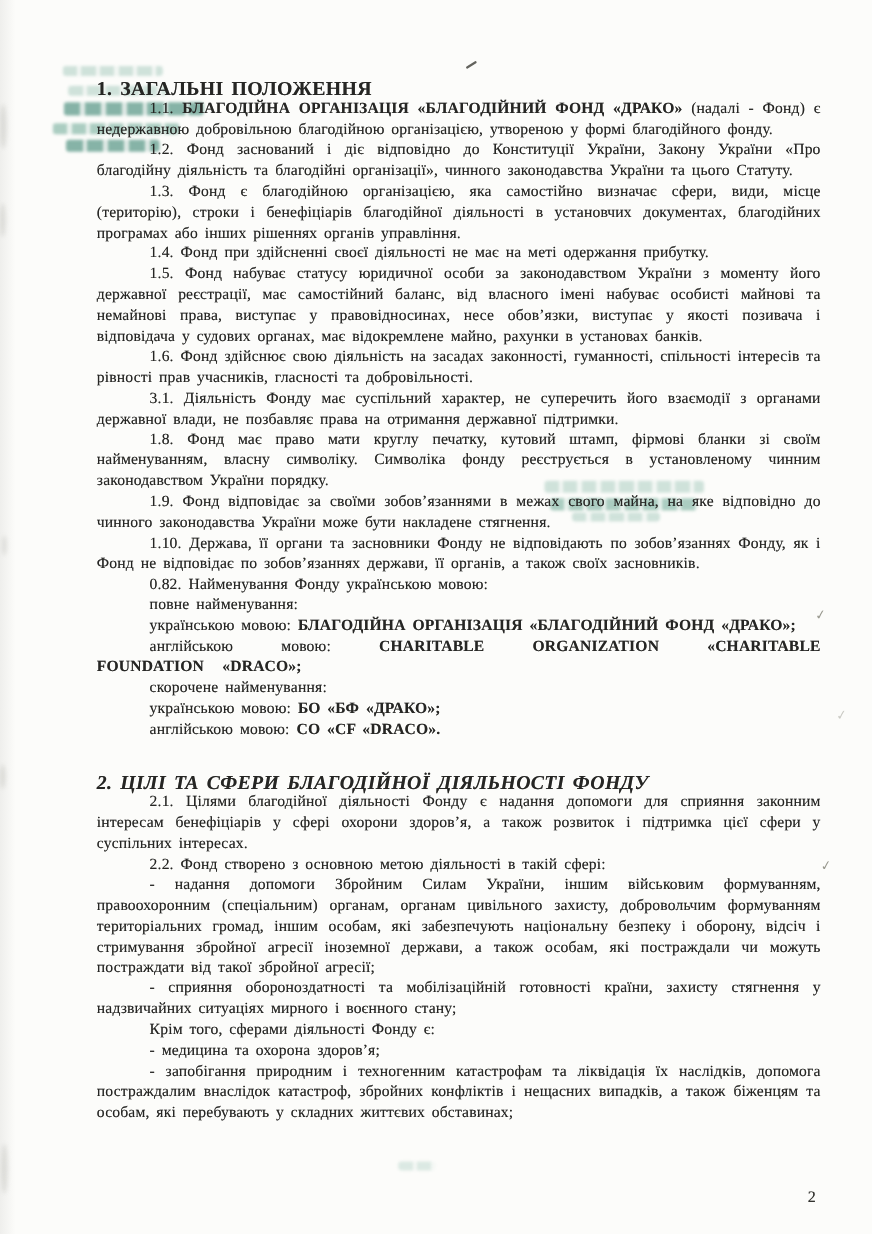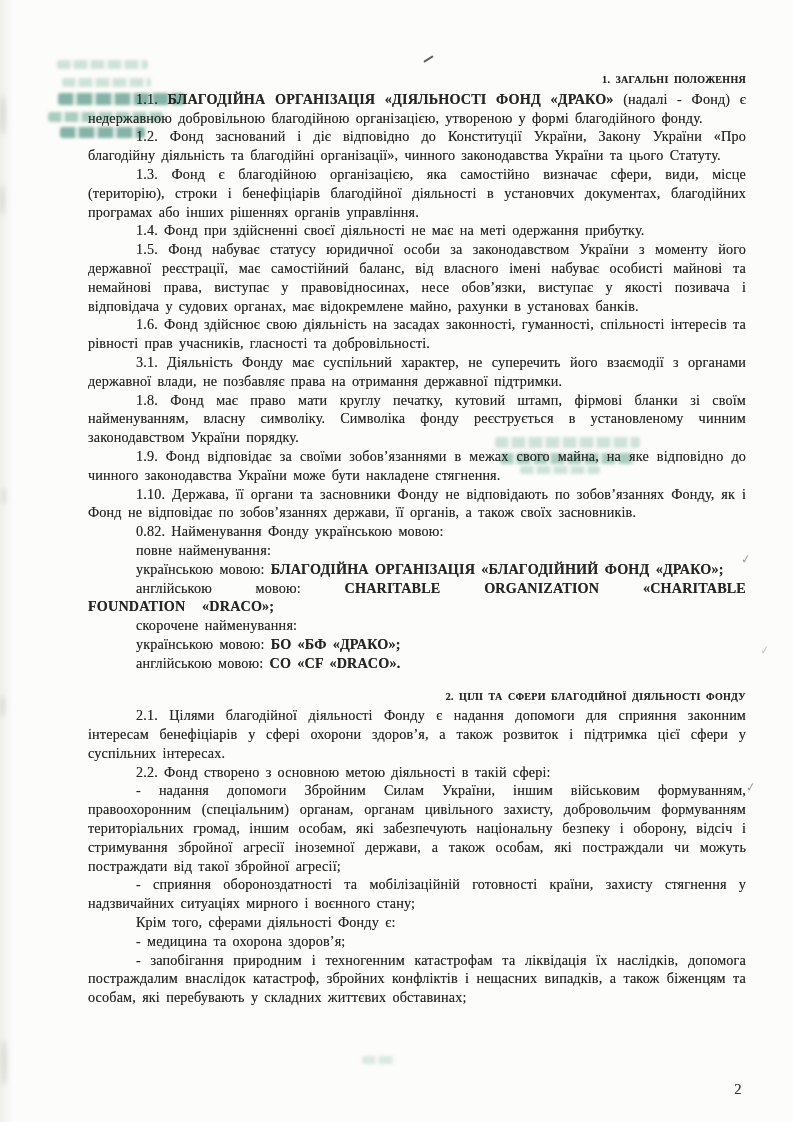--- a/index.html
+++ b/index.html
@@ -18,25 +18,25 @@
     background:linear-gradient(90deg,rgba(120,120,115,.10),rgba(120,120,115,0));
     pointer-events:none;
   }
   .content{
     position:absolute;left:88px;top:71px;width:658px;
     font-size:14.2px;line-height:18.8px;
     text-shadow:0 0 .4px rgba(40,40,38,.55);
     letter-spacing:.15px;word-spacing:2.5px;
   }
   .section-title{
-    font-weight:bold;text-align:right;
-    font-size:10px;line-height:18.8px;
+    font-weight:bold;text-align:left;
+    font-size:18px;line-height:18.8px;
     letter-spacing:.3px;margin:0;
   }
-  .section-title + .section-title, .para + .section-title{margin-top:15px;}
+  .section-title + .section-title, .para + .section-title{margin-top:29px;font-style:italic;}
   .para{margin:0;text-indent:48px;text-align:justify;}
   .para.spread{word-spacing:13px;}
   .b{font-weight:bold;}
   .i{letter-spacing:.2px;}
   .page-number{
     position:absolute;left:726px;top:1081px;width:24px;
     font-size:14.6px;text-align:center;color:#33332f;
     text-shadow:0 0 .4px rgba(40,40,38,.5);
   }
   
@@ -92,21 +92,21 @@
   <div class="pen-tick" style="left:746px;top:781px;">✓</div>
 
   <div class="smudge" style="left:0;top:95px;width:6px;height:40px;"></div>
   <div class="smudge" style="left:0;top:185px;width:5px;height:30px;"></div>
   <div class="smudge" style="left:2px;top:487px;width:4px;height:18px;"></div>
   <div class="smudge" style="left:0;top:695px;width:5px;height:22px;"></div>
   <div class="smudge" style="left:1px;top:1040px;width:6px;height:45px;"></div>
 
   <div class="content">
       <div class="section-title">1. ЗАГАЛЬНІ ПОЛОЖЕННЯ</div>
-      <p class="para"><span>1.1. </span><span class="b">БЛАГОДІЙНА ОРГАНІЗАЦІЯ «ДІЯЛЬНОСТІ ФОНД «ДРАКО»</span><span> (надалі - Фонд) є недержавною добровільною благодійною організацією, утвореною у формі благодійного фонду.</span></p>
+      <p class="para"><span>1.1. </span><span class="b">БЛАГОДІЙНА ОРГАНІЗАЦІЯ «БЛАГОДІЙНИЙ ФОНД «ДРАКО»</span><span> (надалі - Фонд) є недержавною добровільною благодійною організацією, утвореною у формі благодійного фонду.</span></p>
       <p class="para"><span>1.2. Фонд заснований і діє відповідно до Конституції України, Закону України «Про благодійну діяльність та благодійні організації», чинного законодавства України та цього Статуту.</span></p>
       <p class="para"><span>1.3. Фонд є благодійною організацією, яка самостійно визначає сфери, види, місце (територію), строки і бенефіціарів благодійної діяльності в установчих документах, благодійних програмах або інших рішеннях органів управління.</span></p>
       <p class="para"><span>1.4. Фонд при здійсненні своєї діяльності не має на меті одержання прибутку.</span></p>
       <p class="para"><span>1.5. Фонд набуває статусу юридичної особи за законодавством України з моменту його державної реєстрації, має самостійний баланс, від власного імені набуває особисті майнові та немайнові права, виступає у правовідносинах, несе обов’язки, виступає у якості позивача і відповідача у судових органах, має відокремлене майно, рахунки в установах банків.</span></p>
       <p class="para"><span>1.6. Фонд здійснює свою діяльність на засадах законності, гуманності, спільності інтересів та рівності прав учасників, гласності та добровільності.</span></p>
       <p class="para"><span>3.1. Діяльність Фонду має суспільний характер, не суперечить його взаємодії з органами державної влади, не позбавляє права на отримання державної підтримки.</span></p>
       <p class="para"><span>1.8. Фонд має право мати круглу печатку, кутовий штамп, фірмові бланки зі своїм найменуванням, власну символіку. Символіка фонду реєструється в установленому чинним законодавством України порядку.</span></p>
       <p class="para"><span>1.9. Фонд відповідає за своїми зобов’язаннями в межах свого майна, на яке відповідно до чинного законодавства України може бути накладене стягнення.</span></p>
       <p class="para"><span>1.10. Держава, її органи та засновники Фонду не відповідають по зобов’язаннях Фонду, як і Фонд не відповідає по зобов’язаннях держави, її органів, а також своїх засновників.</span></p>
       <p class="para"><span>0.82. Найменування Фонду українською мовою:</span></p>

